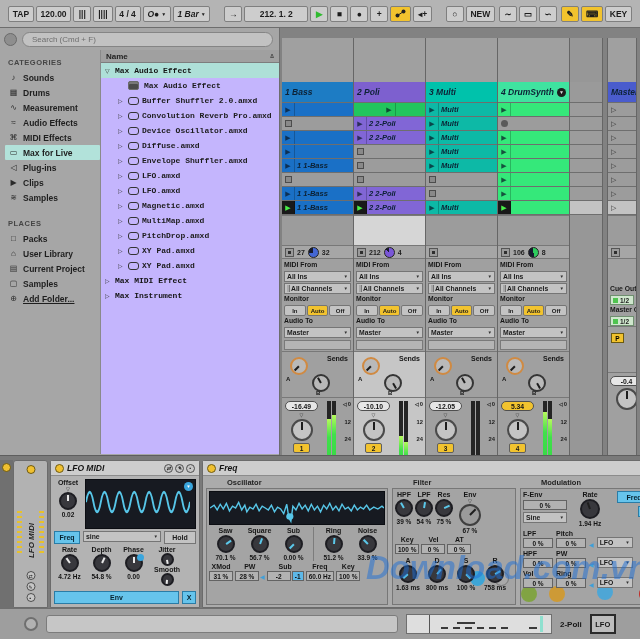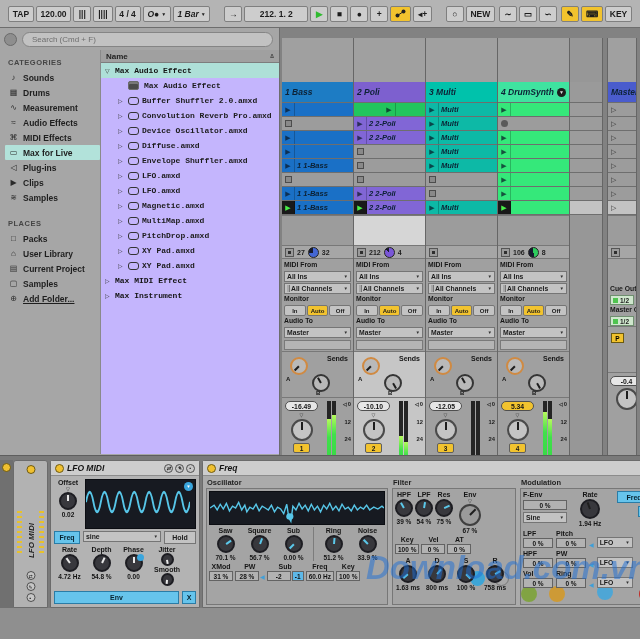--- a/index.html
+++ b/index.html
@@ -143,21 +143,21 @@
 .lforow3 .kg{width:31px;}
 .jcol{width:34px;display:flex;flex-direction:column;align-items:center;}
 .jknob{width:13px;height:13px;background:#38383d;border:2px solid #1d1d22;}
 .jknob::after{background:#e9e9e9;}
 .lforow4{display:flex;gap:3px;height:13px;}
 .envbar{flex:1;}
 .xbtn{width:14px;}
 .phasedot{position:absolute;right:-3px;top:-2px;width:7px;height:7px;border-radius:50%;background:#3aa6de;}
 .pbody{flex:1;padding:2px 3px;display:flex;gap:4px;background:#ababab;}
 .sect{display:flex;flex-direction:column;}
-.sectlabel{font-size:7.5px;font-weight:bold;color:#1f1f1f;padding:0 1px 1px 1px;}
+.sectlabel{font-size:7.5px;font-weight:bold;color:#1f1f1f;padding:0 1px 1px 1px;margin-left:20px;}
 .sectbox{flex:1;border:1px solid #777;background:#a4a4a4;padding:2px;position:relative;}
 .sect.osc{width:182px;}
 .sect.filter{width:124px;}
 .sect.modu{flex:1;min-width:0;}
 .oscwave{height:34px;}
 .oscknobs{display:flex;margin-top:2px;align-items:flex-start;}
 .oscknobs .grp{display:flex;gap:1px;}
 .oscdiv{width:1px;background:#7c7c7c;align-self:stretch;margin:0 3px;}
 .oscknobs .kg{width:33px;}
 .fieldsrow{display:flex;gap:2px;margin-top:2px;}
@@ -1241,16 +1241,29 @@
           <div class="mdot green"></div>
           <div class="mdot orange"></div>
           <div class="mdot blue2"></div>
           <div class="mdot red"></div>
         </div>
       </div>
     </div>
   </div>
 </div>
 
+<div class="statusbar">
+  <div class="sbplay"></div>
+  <div class="sbfield"></div>
+  <div class="ovbox">
+    <div class="ovline"></div>
+        <div class="ovd1"></div>
+        <div class="ovd2"></div>
+        <div class="ovd3"></div>
+        <div class="ovcur"></div>
+  </div>
+  <span class="sbclip">2-Poli</span>
+  <div class="sbdev">LFO</div>
+</div>
 
 <div class="watermark">Download.com.vn</div>
 
 </div>
 
 </body></html>

